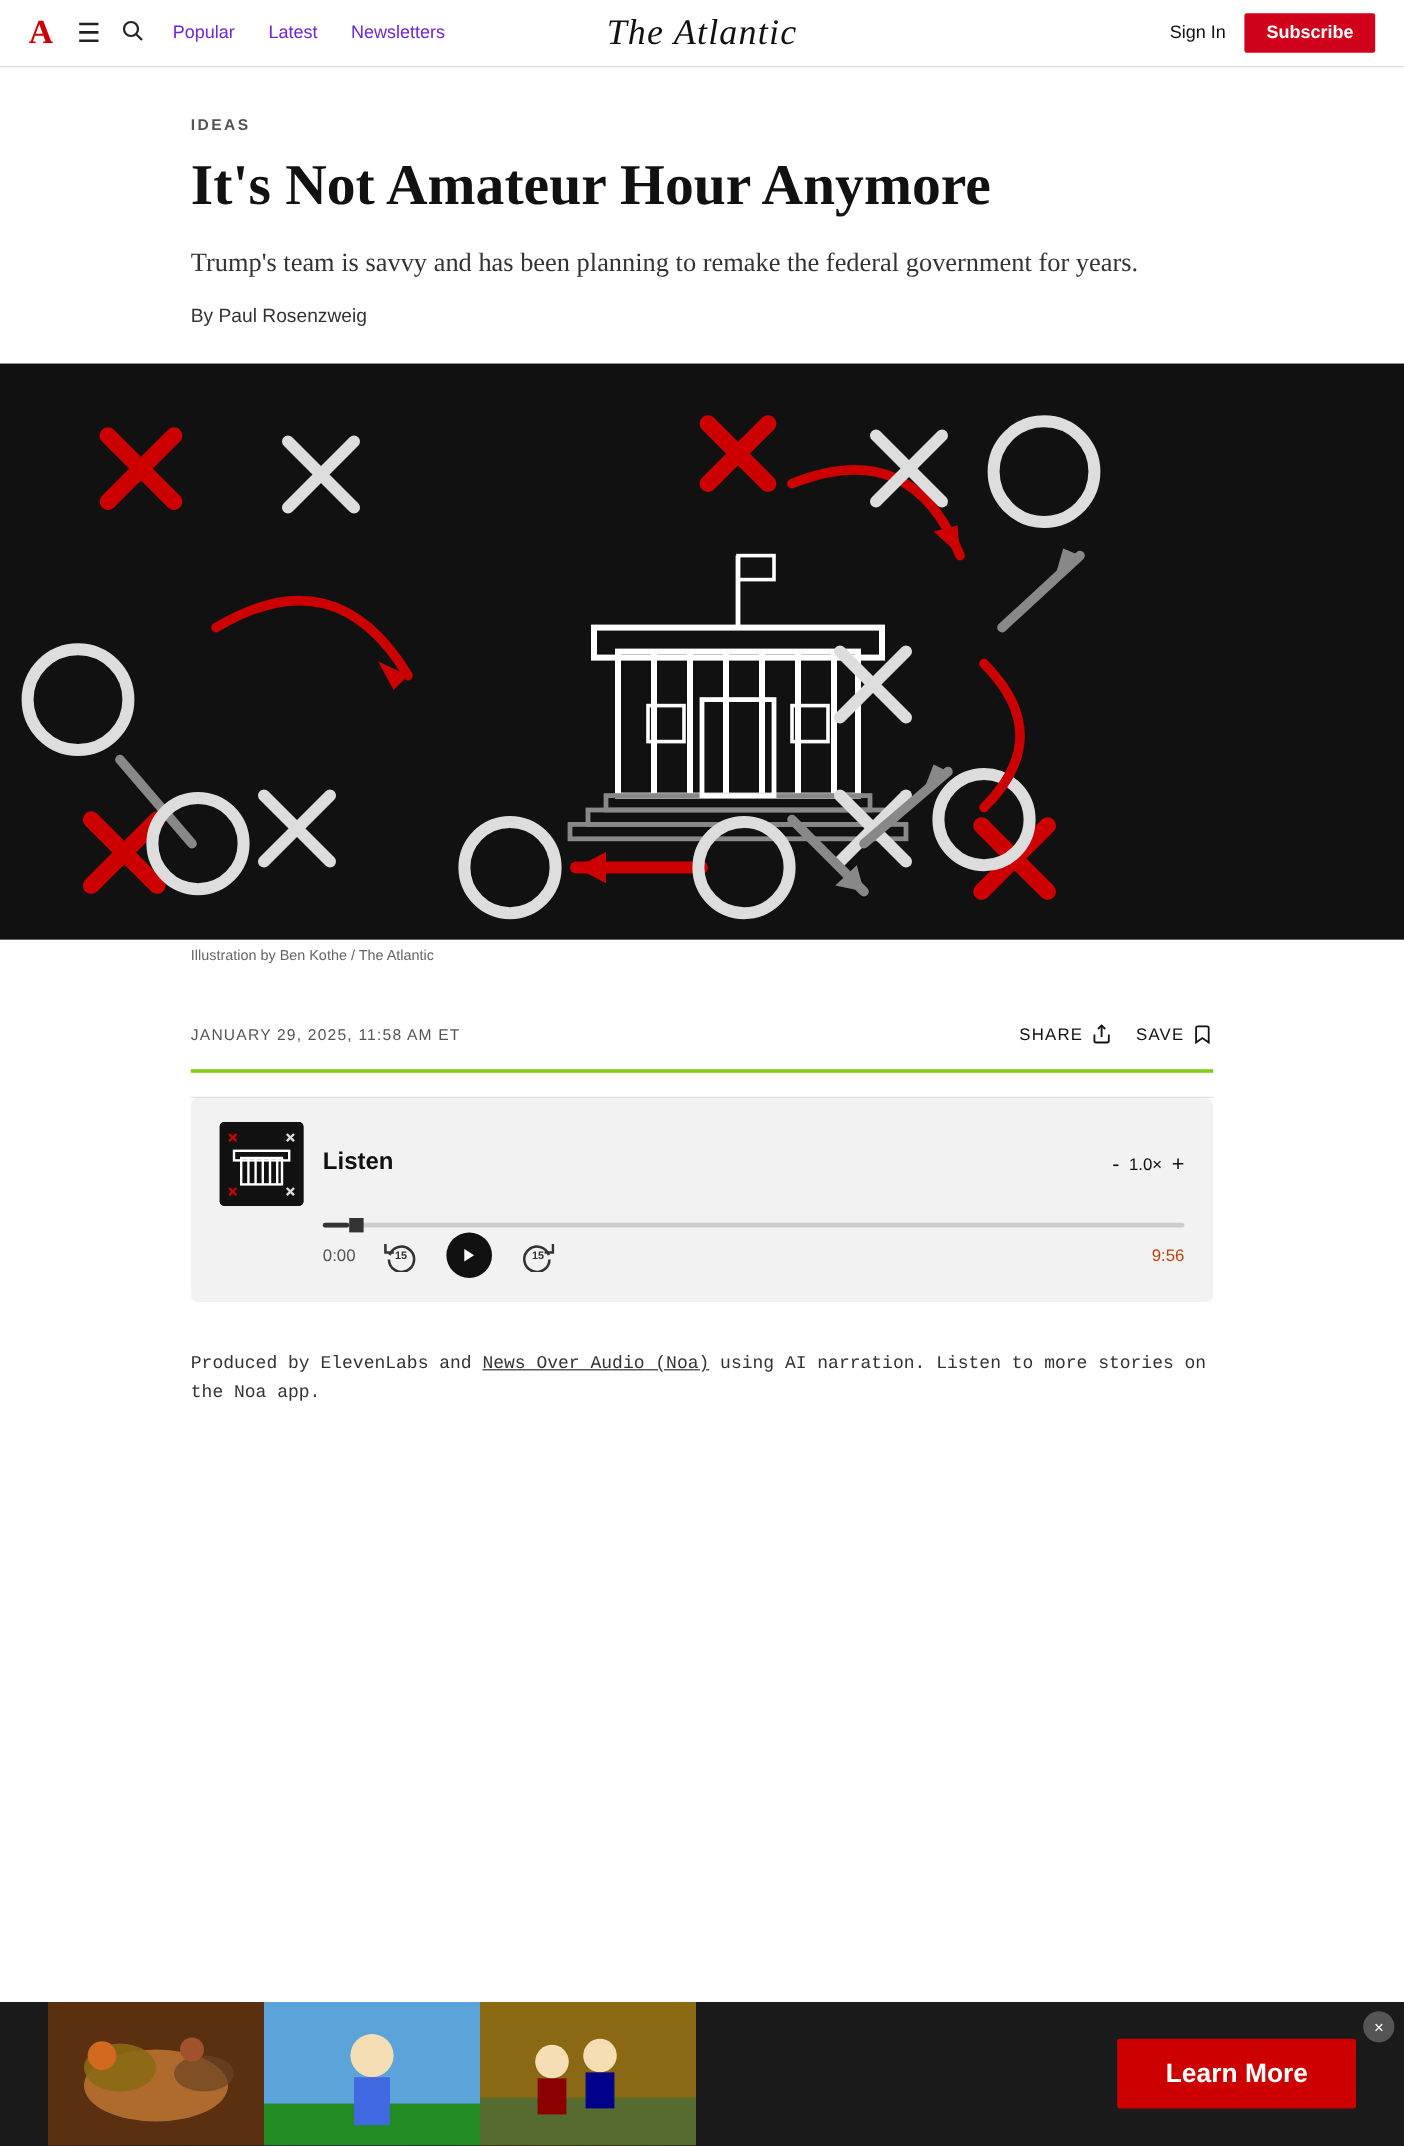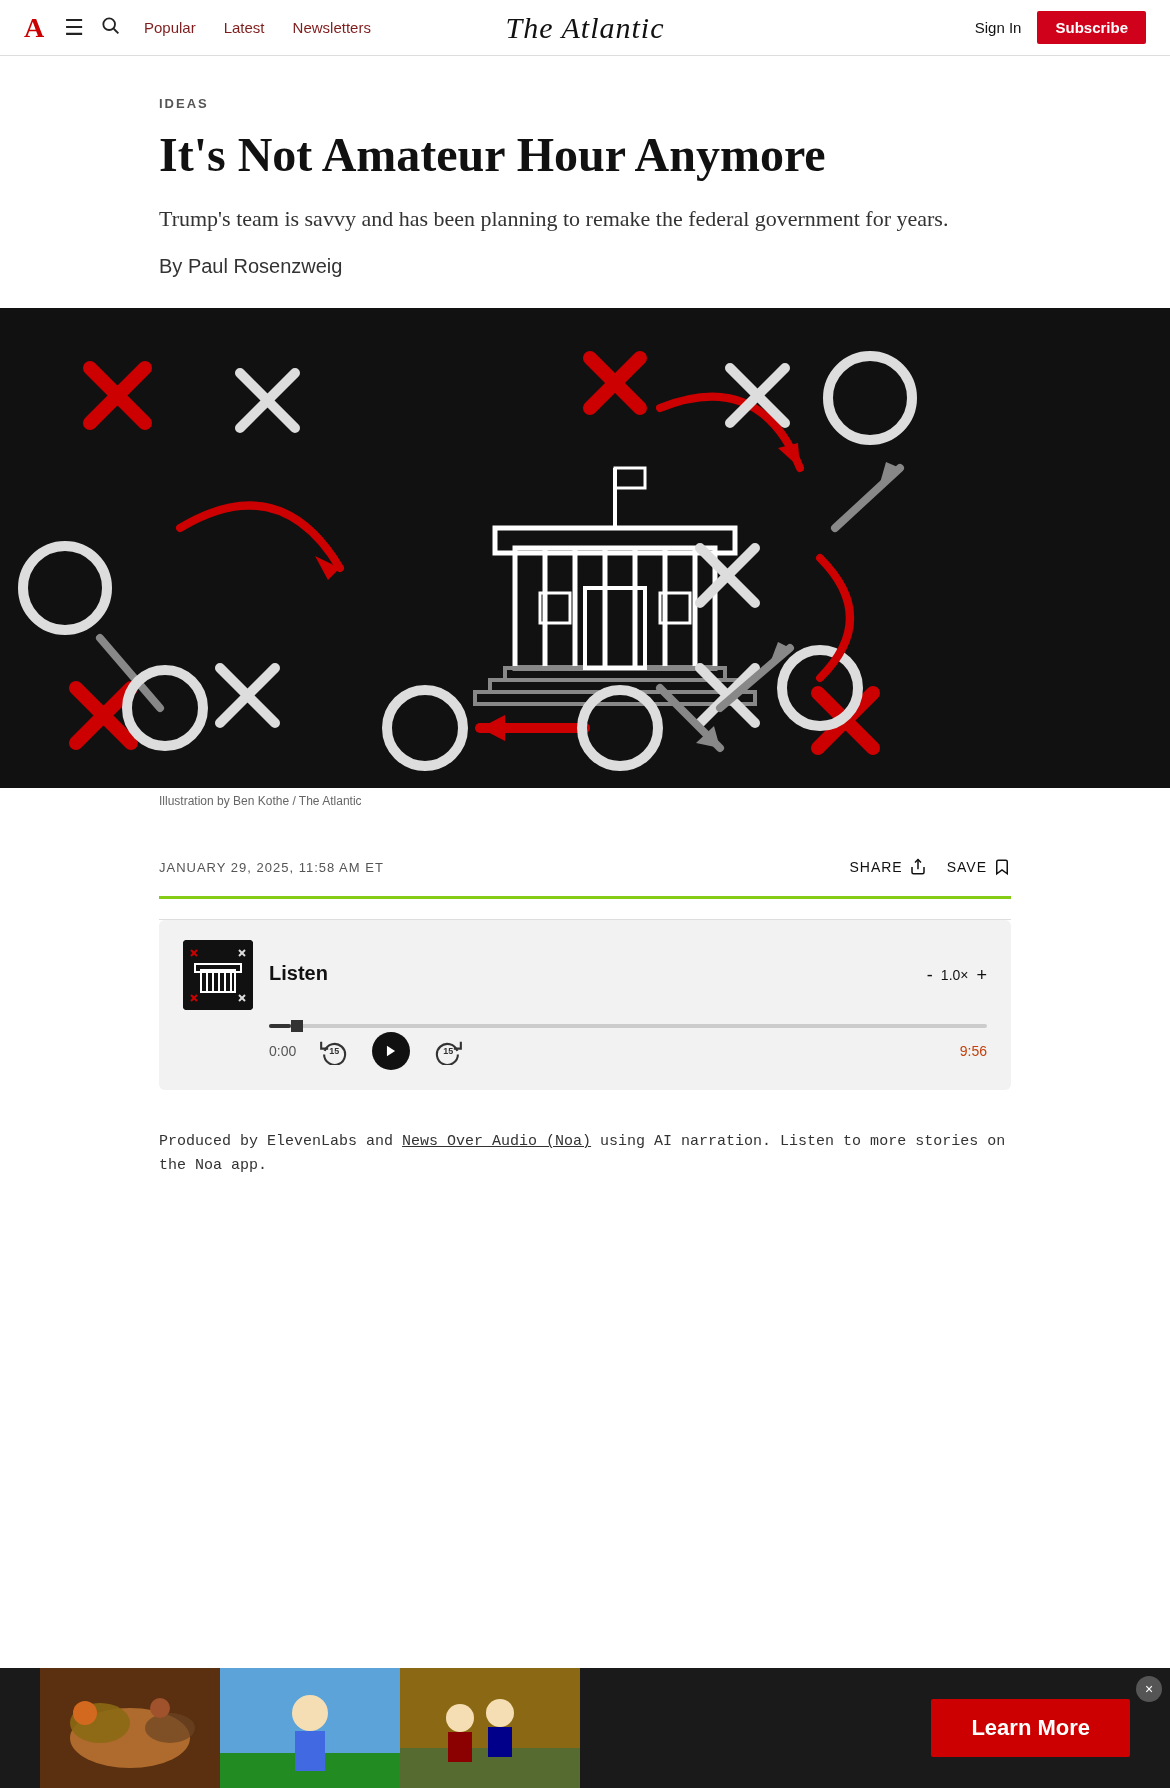--- a/index.html
+++ b/index.html
@@ -10,21 +10,21 @@
       display: flex; align-items: center; padding: 0 24px;
       height: 56px; border-bottom: 1px solid #ddd; position: relative;
     }
     .nav-logo-a {
       font-family: Georgia, serif; font-size: 28px; font-weight: bold;
       color: #c00; margin-right: 20px; text-decoration: none;
     }
     .nav-hamburger { font-size: 22px; margin-right: 16px; cursor: pointer; color: #222; }
     .nav-search { font-size: 20px; margin-right: 24px; cursor: pointer; color: #222; }
     .nav-links { display: flex; gap: 28px; }
-    .nav-links a { text-decoration: none; color: #7f1d1d; font-family: Arial, sans-serif; font-size: 15px; font-weight: normal; }
+    .nav-links a { text-decoration: none; color: #6d28d9; font-family: Arial, sans-serif; font-size: 15px; font-weight: normal; }
     .nav-title-center {
       position: absolute; left: 50%; transform: translateX(-50%);
       font-family: 'Times New Roman', serif; font-size: 30px; font-style: italic; font-weight: normal; letter-spacing: 1px;
     }
     .nav-right { margin-left: auto; display: flex; align-items: center; gap: 16px; }
     .nav-signin { font-family: Arial, sans-serif; font-size: 15px; color: #111; text-decoration: none; }
     .nav-subscribe {
       background: #d0021b; color: #fff; border: none; padding: 8px 18px;
       font-family: Arial, sans-serif; font-size: 15px; font-weight: bold;
       cursor: pointer; border-radius: 2px; text-decoration: none;
@@ -38,21 +38,21 @@
     }
     .article-title {
       font-family: Georgia, serif; font-size: 48px; font-weight: bold;
       line-height: 1.15; margin-bottom: 20px; color: #111;
     }
     .article-subtitle {
       font-family: Georgia, serif; font-size: 22px; color: #333;
       line-height: 1.5; margin-bottom: 20px;
     }
     .article-byline {
-      font-family: Arial, sans-serif; font-size: 20px; color: #333; margin-bottom: 30px;
+      font-family: Arial, sans-serif; font-size: 16px; color: #333; margin-bottom: 30px;
     }
 
     
     .hero-wrapper { width: 100%; margin-bottom: 10px; }
     .hero-image {
       width: 100%; height: 480px; background: #111;
       position: relative; overflow: hidden;
       display: flex; align-items: center; justify-content: center;
     }
     .hero-caption {

